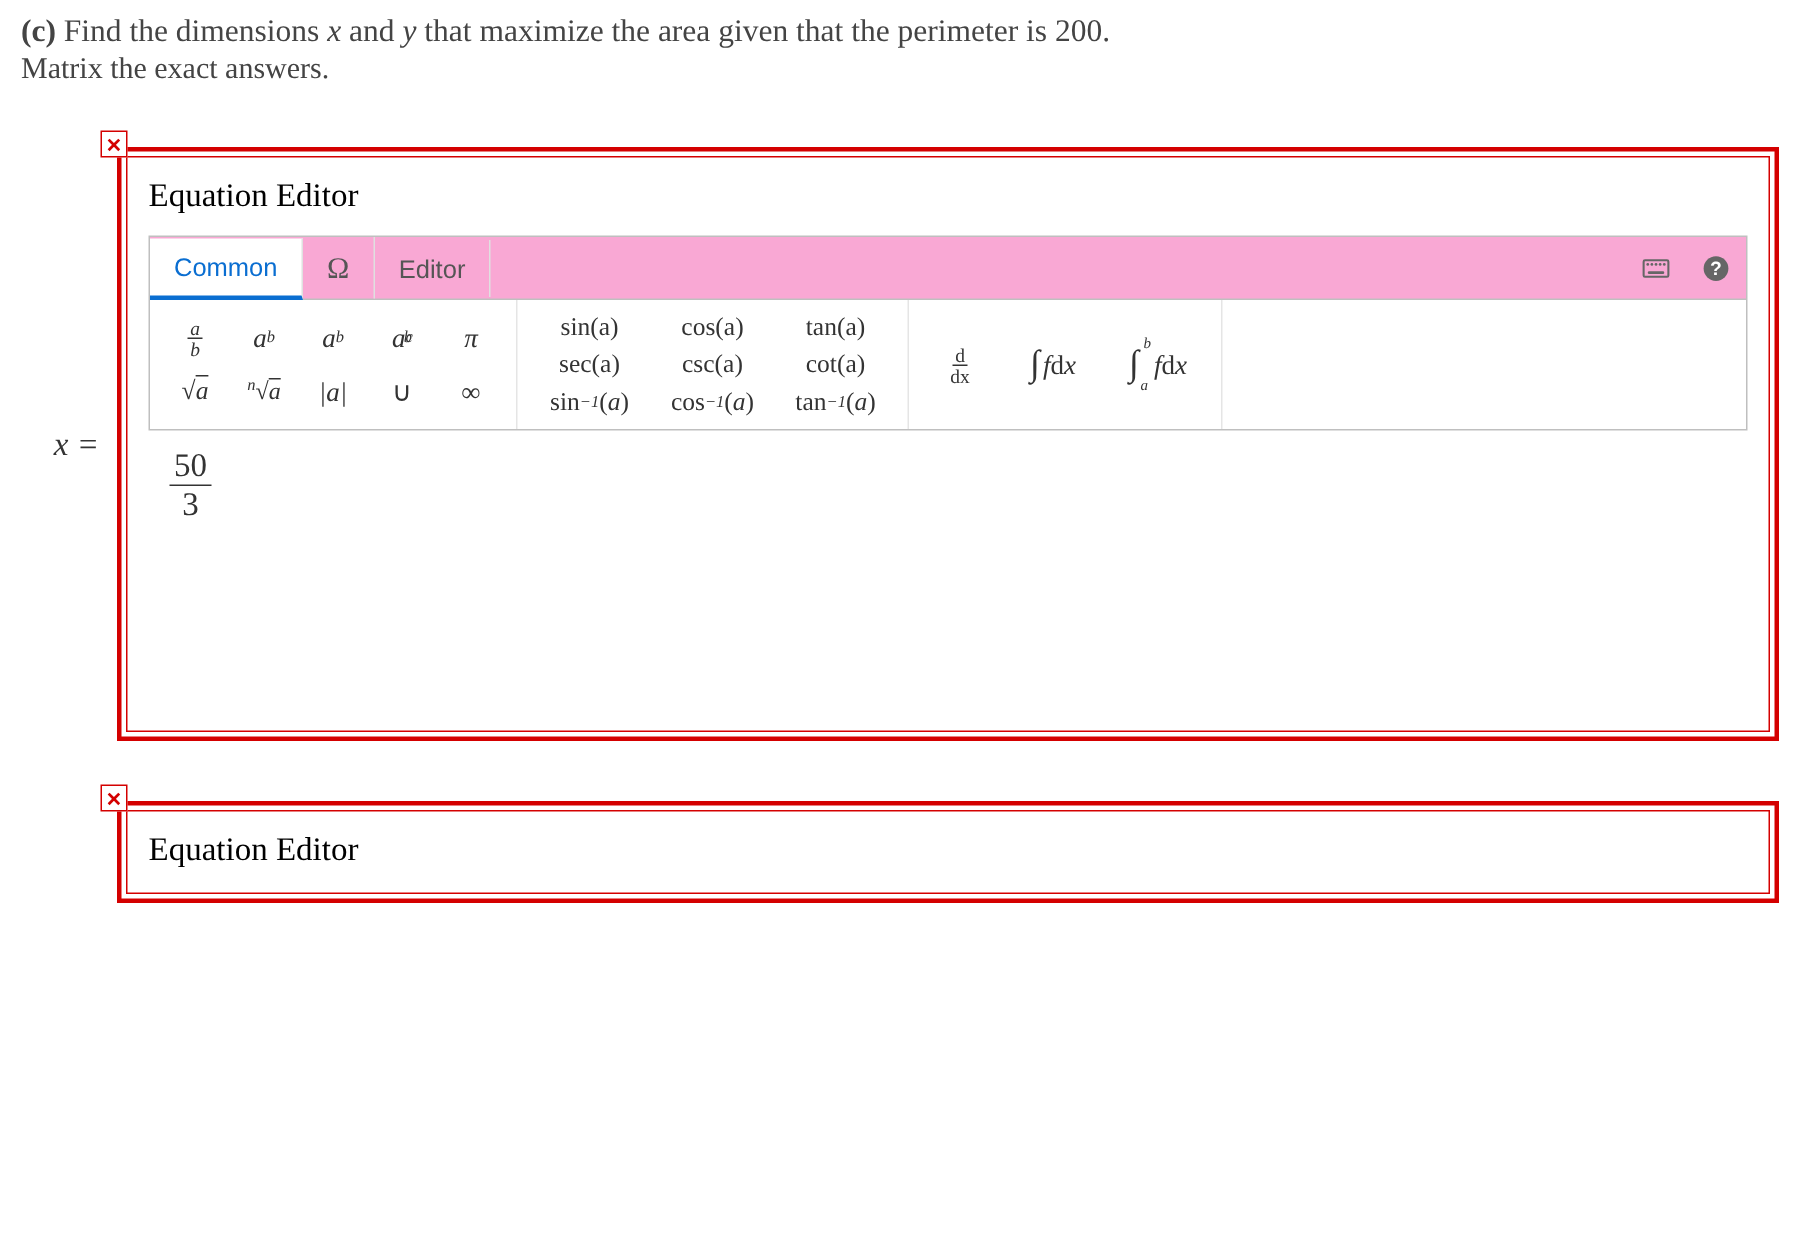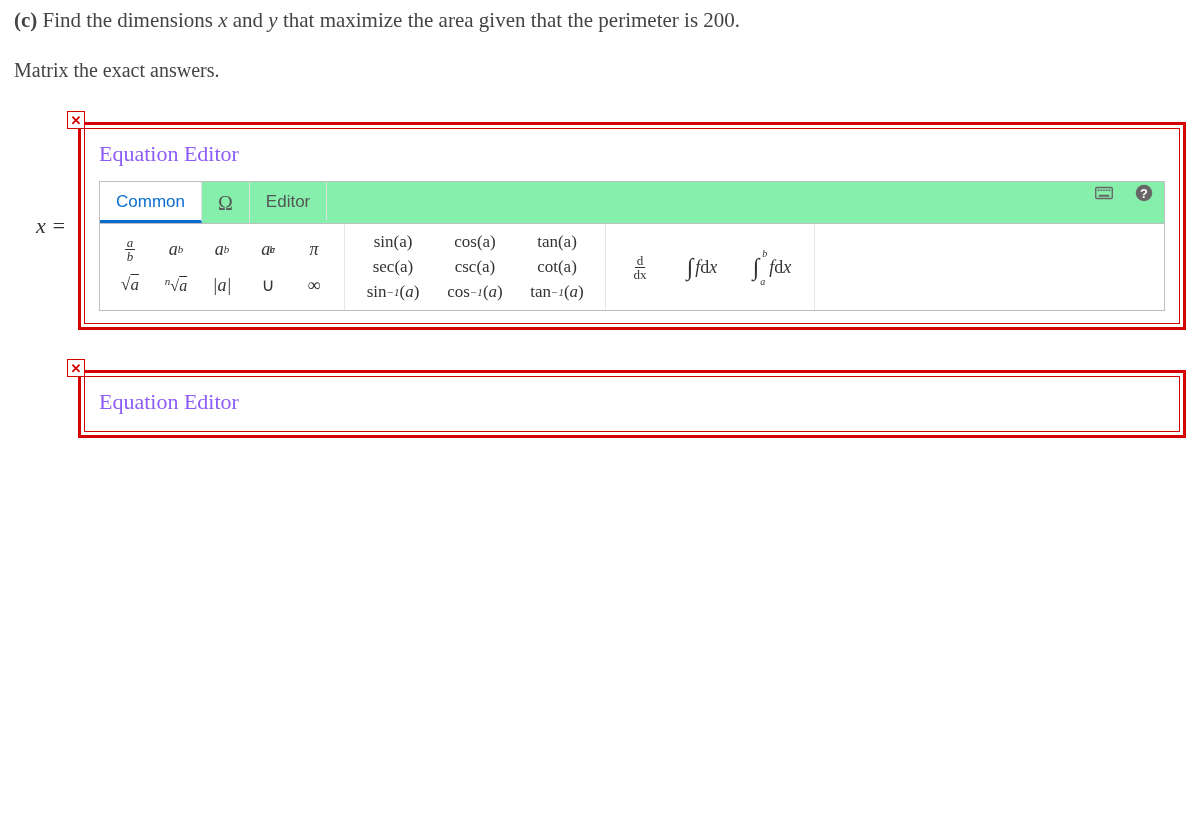--- a/index.html
+++ b/index.html
@@ -9,21 +9,20 @@
     color: #333;
     background: #fff;
     width: 1200px;
     height: 838px;
     padding: 6px 14px 0 14px;
     overflow: hidden;
   }
   .question-text {
     font-size: 21px;
     color: #444;
-    margin-bottom: 24px;
     line-height: 1.4;
   }
   .question-text .mathvar { font-style: italic; font-family: 'Times New Roman', serif; }
   .question-text .num { font-family: 'Times New Roman', serif; }
   .bold-part { font-weight: bold; }
   .instruction {
     font-size: 20px;
     color: #444;
     margin-bottom: 40px;
   }
@@ -71,31 +70,31 @@
     padding: 3px;
   }
   .editor-outer2 {
     border: 1px solid #d40000;
     padding: 12px 14px;
     background: #fff;
   }
   .editor-title {
     font-family: 'Times New Roman', serif;
     font-size: 22px;
-    color: #8b5cf6;
+    color: #000000;
     margin-bottom: 14px;
   }
   .toolbar-box {
     border: 1px solid #bfbfbf;
   }
   .tab-row {
     display: flex;
-    align-items: flex-start;
+    align-items: center;
     border-bottom: 1px solid #bfbfbf;
-    background: #86efac;
+    background: #f9a8d4;
   }
   .tab {
     padding: 10px 16px 8px;
     font-family: Arial, Helvetica, sans-serif;
     font-size: 17px;
     color: #555;
     border-right: 1px solid #e0e0e0;
     cursor: pointer;
     display: flex;
     align-items: center;
@@ -286,20 +285,26 @@
                   <span class="frac-sym">
                     <span class="n" style="font-style:normal">d</span>
                     <span class="d" style="font-style:normal">dx</span>
                   </span>
                 </div>
               <div class="mbtn" style="min-width:60px"><span class="integral">∫</span><span style="font-style:italic;margin-left:2px">f</span> d<span class="ital">x</span></div>
               <div class="mbtn" style="min-width:60px"><span style="position:relative;display:inline-block"><span class="integral">∫</span><span style="position:absolute;top:-6px;right:-8px;font-size:10px;font-style:italic">b</span><span style="position:absolute;bottom:-6px;right:-6px;font-size:10px;font-style:italic">a</span></span><span style="font-style:italic;margin-left:10px">f</span> d<span class="ital">x</span></div>
             </div>
           </div>
         </div>
+        <div class="input-area">
+          <span class="frac">
+            <span class="top">50</span>
+            <span class="bot">3</span>
+          </span>
+        </div>
       </div>
     </div>
   </div>
 </div>
 
 <div class="answer-row second-editor">
   <div class="lhs"></div>
   <div class="editor-wrap">
     <div class="close-badge">
         <span>✕</span>

